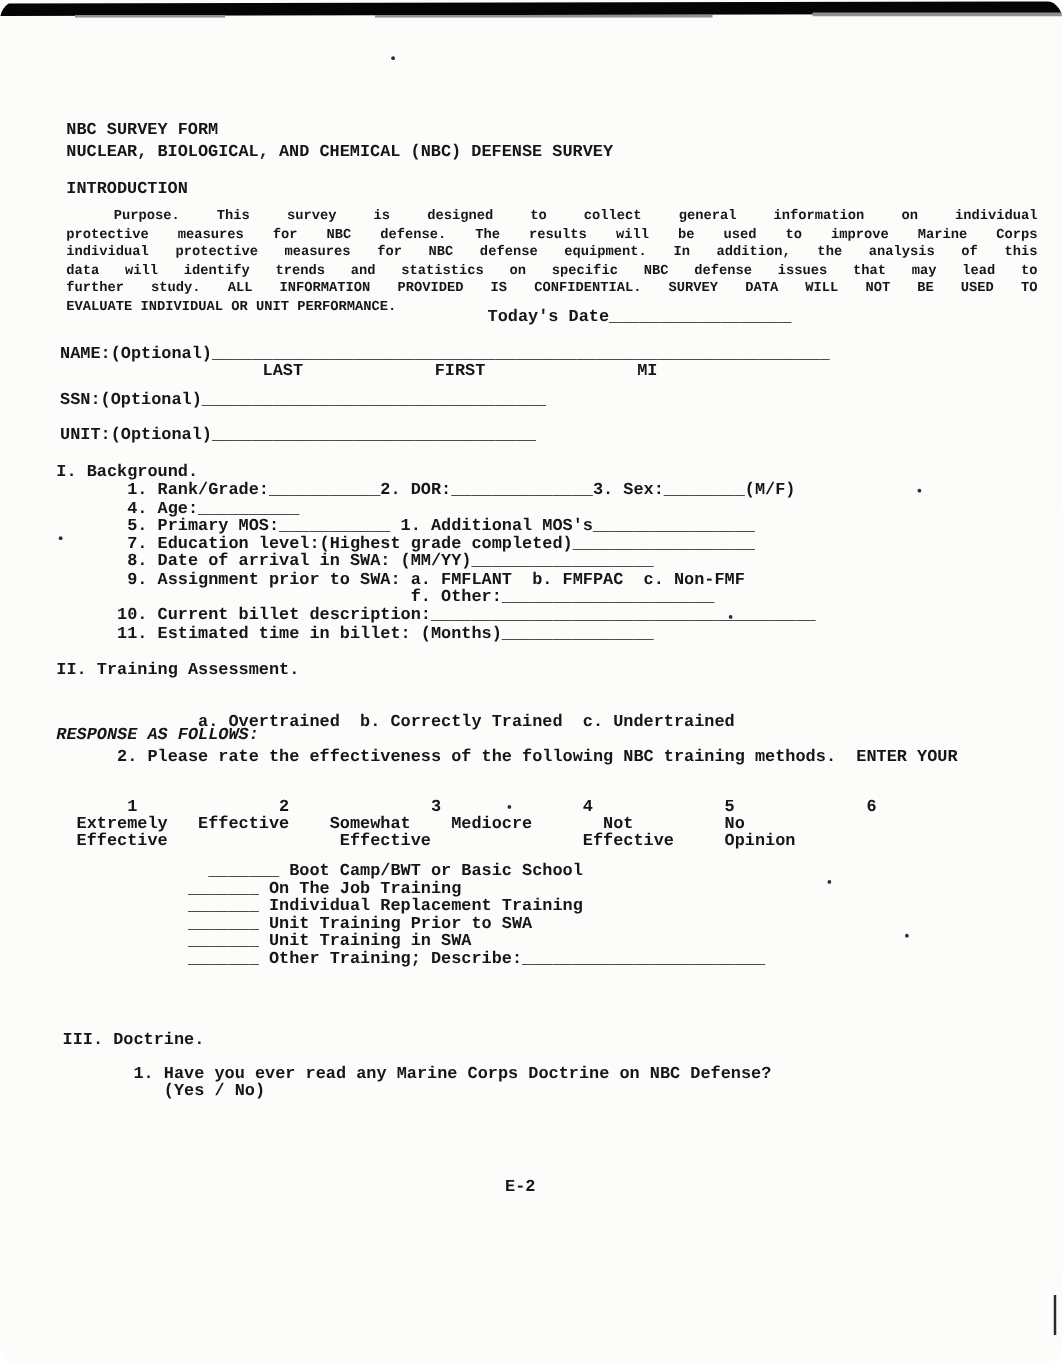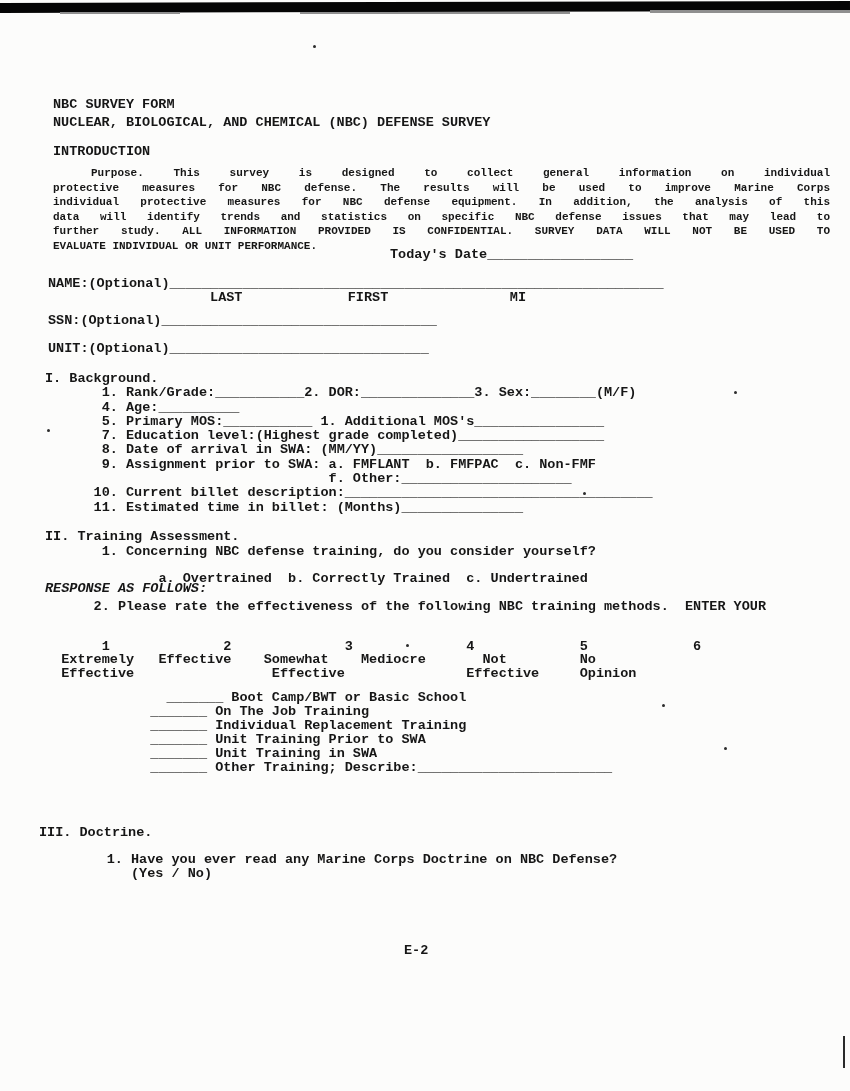--- a/index.html
+++ b/index.html
@@ -5,20 +5,21 @@
   html, body { margin: 0; padding: 0; background: #ffffff; }
   .page {
     position: relative;
     width: 850px;
     height: 1091px;
     background: #fcfcfb;
     overflow: hidden;
     font-family: "Liberation Mono", "DejaVu Sans Mono", monospace;
     font-weight: 700;
     color: #161616;
+    border-radius: 16px;
   }
   .ln {
     white-space: pre;
     font-size: 13.5px;
     line-height: 14.3px;
   }
   .abs { position: absolute; }
   .blk { position: absolute; }
   .hdr .ln { line-height: 18px; }
   .para {
@@ -108,39 +109,38 @@
     <div class="ln">       5. Primary MOS:___________ 1. Additional MOS's________________</div>
     <div class="ln">       7. Education level:(Highest grade completed)__________________</div>
     <div class="ln">       8. Date of arrival in SWA: (MM/YY)__________________</div>
     <div class="ln">       9. Assignment prior to SWA: a. FMFLANT  b. FMFPAC  c. Non-FMF</div>
     <div class="ln">                                   f. Other:_____________________</div>
     <div class="ln">      10. Current billet description:______________________________________</div>
     <div class="ln">      11. Estimated time in billet: (Months)_______________</div>
   </div>
 
   <div class="ln abs" style="left:45px;top:530px;">II. Training Assessment.</div>
-  <div class="ln abs" style="left:45px;top:545px;">       1. Concerning NBC defense training, do you consider yourself?</div>
   <div class="ln abs" style="left:45px;top:572px;">              a. Overtrained  b. Correctly Trained  c. Undertrained</div>
   <div class="ln abs" style="left:45px;top:600px;">      2. Please rate the effectiveness of the following NBC training methods.  ENTER YOUR</div>
   <div class="ln abs" style="left:45px;top:582px;font-style:italic;">RESPONSE AS FOLLOWS:</div>
 
   <div class="blk scale" style="left:45px;top:640px;">
     <div class="ln">       1              2              3              4             5             6</div>
     <div class="ln">  Extremely   Effective    Somewhat    Mediocre       Not         No</div>
     <div class="ln">  Effective                 Effective               Effective     Opinion</div>
   </div>
 
   <div class="blk methods" style="left:45px;top:691px;">
     <div class="ln">               _______ Boot Camp/BWT or Basic School</div>
     <div class="ln">             _______ On The Job Training</div>
     <div class="ln">             _______ Individual Replacement Training</div>
     <div class="ln">             _______ Unit Training Prior to SWA</div>
     <div class="ln">             _______ Unit Training in SWA</div>
     <div class="ln">             _______ Other Training; Describe:________________________</div>
   </div>
 
-  <div class="ln abs" style="left:39px;top:826px;">III. Doctrine.</div>
+  <div class="ln abs" style="left:50px;top:826px;">III. Doctrine.</div>
   <div class="ln abs" style="left:50px;top:853px;">       1. Have you ever read any Marine Corps Doctrine on NBC Defense?</div>
   <div class="ln abs" style="left:50px;top:867px;">          (Yes / No)</div>
 
   <div class="ln abs" style="left:404px;top:944px;">E-2</div>
 
 </div>
 
 </body></html>

